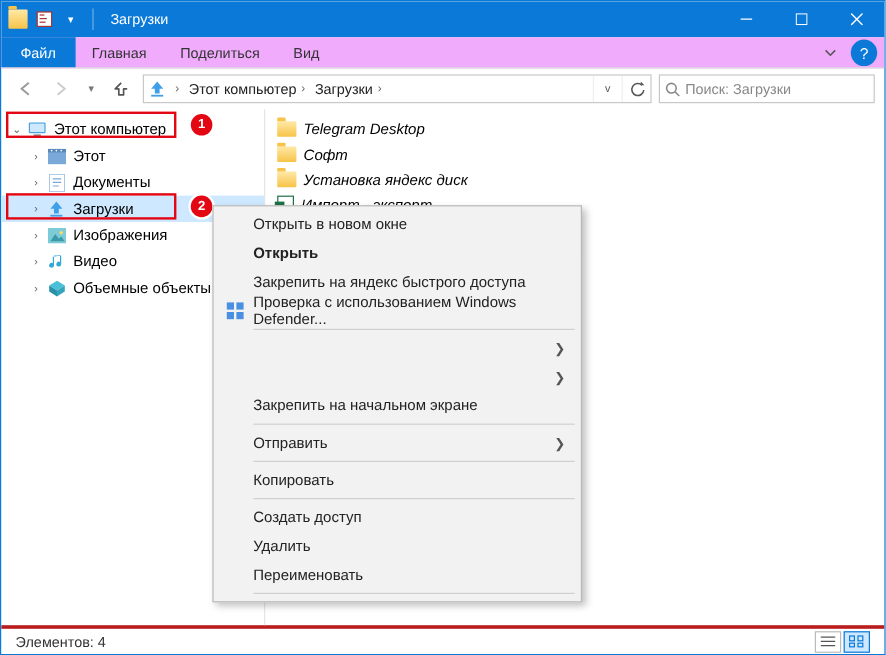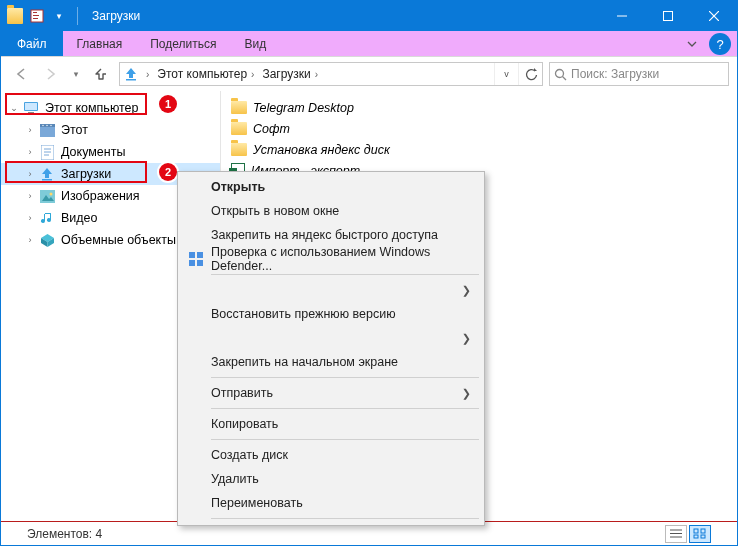--- a/index.html
+++ b/index.html
@@ -49,21 +49,21 @@
   .badge { width:18px; height:18px; border-radius:50%; background:#e30613; color:#fff; font-size:11px; font-weight:bold; display:flex; align-items:center; justify-content:center; position:absolute; box-shadow:0 0 0 2px #fff;}
   
   .content { flex:1; padding:6px 10px; font-size:12.5px;}
   .file-row { display:flex; align-items:center; height:21px; gap:6px;font-style:italic;}
   .folder-ico { width:16px; height:13px; background:linear-gradient(#ffe9a6,#f7c349); border-radius:1px; position:relative;}
   .folder-ico::before{content:"";position:absolute;top:-3px;left:0;width:7px;height:3px;background:#f7c349;border-radius:1px 1px 0 0;}
   .xls-ico { width:14px; height:16px; background:#fff; border:1px solid #1e7145; position:relative;}
   .xls-ico::after{content:"";position:absolute;left:-3px;top:4px;width:8px;height:8px;background:#1e7145;}
   
   
-  .status { height:24px; border-top:1px solid #b91c1c; display:flex; align-items:center; font-size:12px; padding:0 26px; color:#333;justify-content:center;}
+  .status { height:24px; border-top:3px solid #b91c1c; display:flex; align-items:center; font-size:12px; padding:0 12px; color:#333;justify-content:center;}
   .status .right { margin-left:auto; display:flex; gap:2px;}
   .view-btn { width:22px; height:18px; border:1px solid #bbb; display:flex; align-items:center; justify-content:center; font-size:11px; color:#555;}
   .view-btn.active { background:#cde8ff; border-color:#0a79d8;}
   
   
   .ctx { position:absolute; left:176px; top:170px; width:308px; background:#f2f2f2; border:1px solid #b9b9b9; box-shadow:3px 3px 6px rgba(0,0,0,.25); font-size:12.5px; padding:3px;}
   .ctx .row { display:flex; align-items:center; height:24px; padding-left:30px; position:relative; color:#222;}
   .ctx .row .ric { position:absolute; left:6px; width:18px; height:18px; display:flex; align-items:center; justify-content:center;}
   .ctx .row .arrow { position:absolute; right:10px; color:#555; font-size:11px;}
   .ctx .row.bold { font-weight:600;}
@@ -312,49 +312,48 @@
           <rect x="1" y="1" width="4" height="4" fill="none" stroke="#0a79d8"></rect>
           <rect x="8" y="1" width="4" height="4" fill="none" stroke="#0a79d8"></rect>
           <rect x="1" y="7" width="4" height="3" fill="none" stroke="#0a79d8"></rect>
           <rect x="8" y="7" width="4" height="3" fill="none" stroke="#0a79d8"></rect>
         </svg>
     </div>
   </div>
 </div>
 
 <div class="ctx">
+  <div class="row">Открыть в новом окне</div>
   <div class="row bold">Открыть</div>
-  <div class="row">Открыть в новом окне</div>
   <div class="row">Закрепить на яндекс быстрого доступа</div>
   <div class="row">
     <span class="ric">
         <svg width="16" height="16">
           <rect x="1" y="1" width="6" height="6" fill="#4a90e2"></rect>
           <rect x="9" y="1" width="6" height="6" fill="#4a90e2"></rect>
           <rect x="1" y="9" width="6" height="6" fill="#4a90e2"></rect>
           <rect x="9" y="9" width="6" height="6" fill="#4a90e2"></rect>
         </svg>
       </span>
     <span>Проверка с использованием Windows Defender...</span>
   </div>
   <div class="sep"></div>
   <div class="row">
       <span class="arrow">❯</span>
     </div>
-  <div class="row">Восстановить прежнюю версию</div>
   <div class="row">
       <span class="arrow">❯</span>
     </div>
   <div class="row">Закрепить на начальном экране</div>
   <div class="sep"></div>
   <div class="row">
       <span>Отправить</span>
       <span class="arrow">❯</span>
     </div>
   <div class="sep"></div>
   <div class="row">Копировать</div>
   <div class="sep"></div>
-  <div class="row">Создать диск</div>
+  <div class="row">Создать доступ</div>
   <div class="row">Удалить</div>
   <div class="row">Переименовать</div>
   <div class="sep"></div>
 
 </div>
 
 </body></html>

